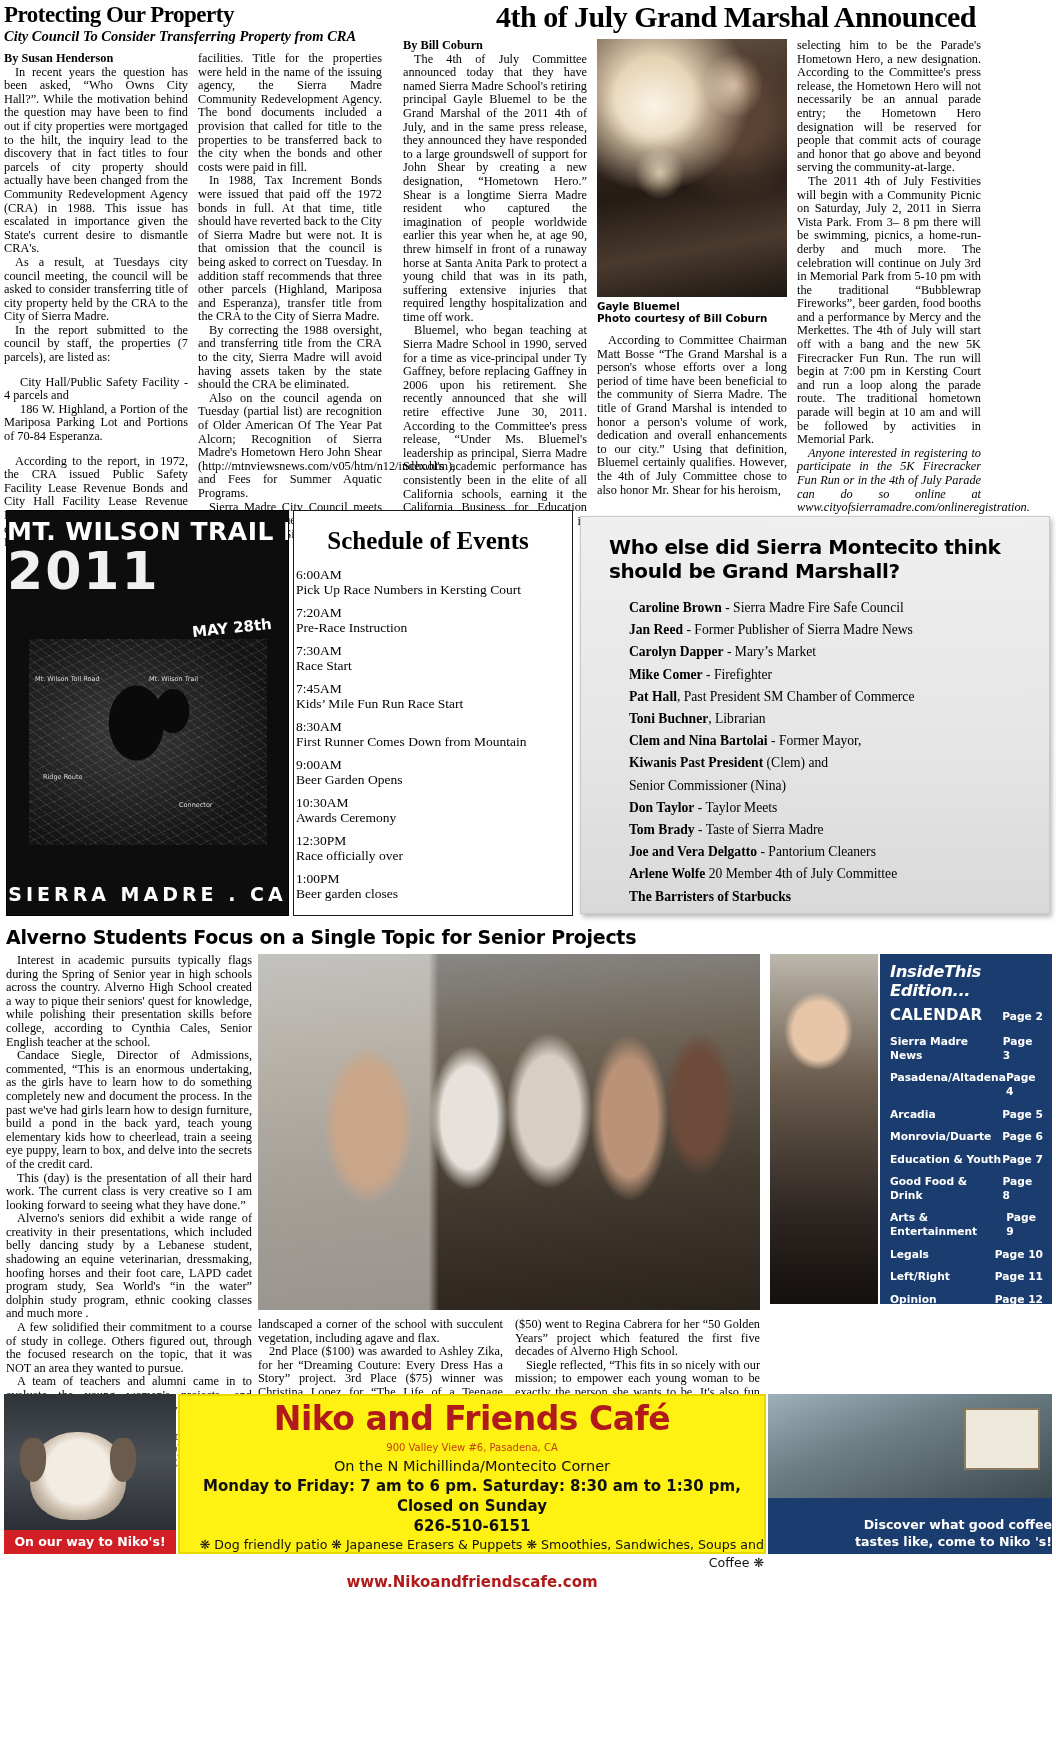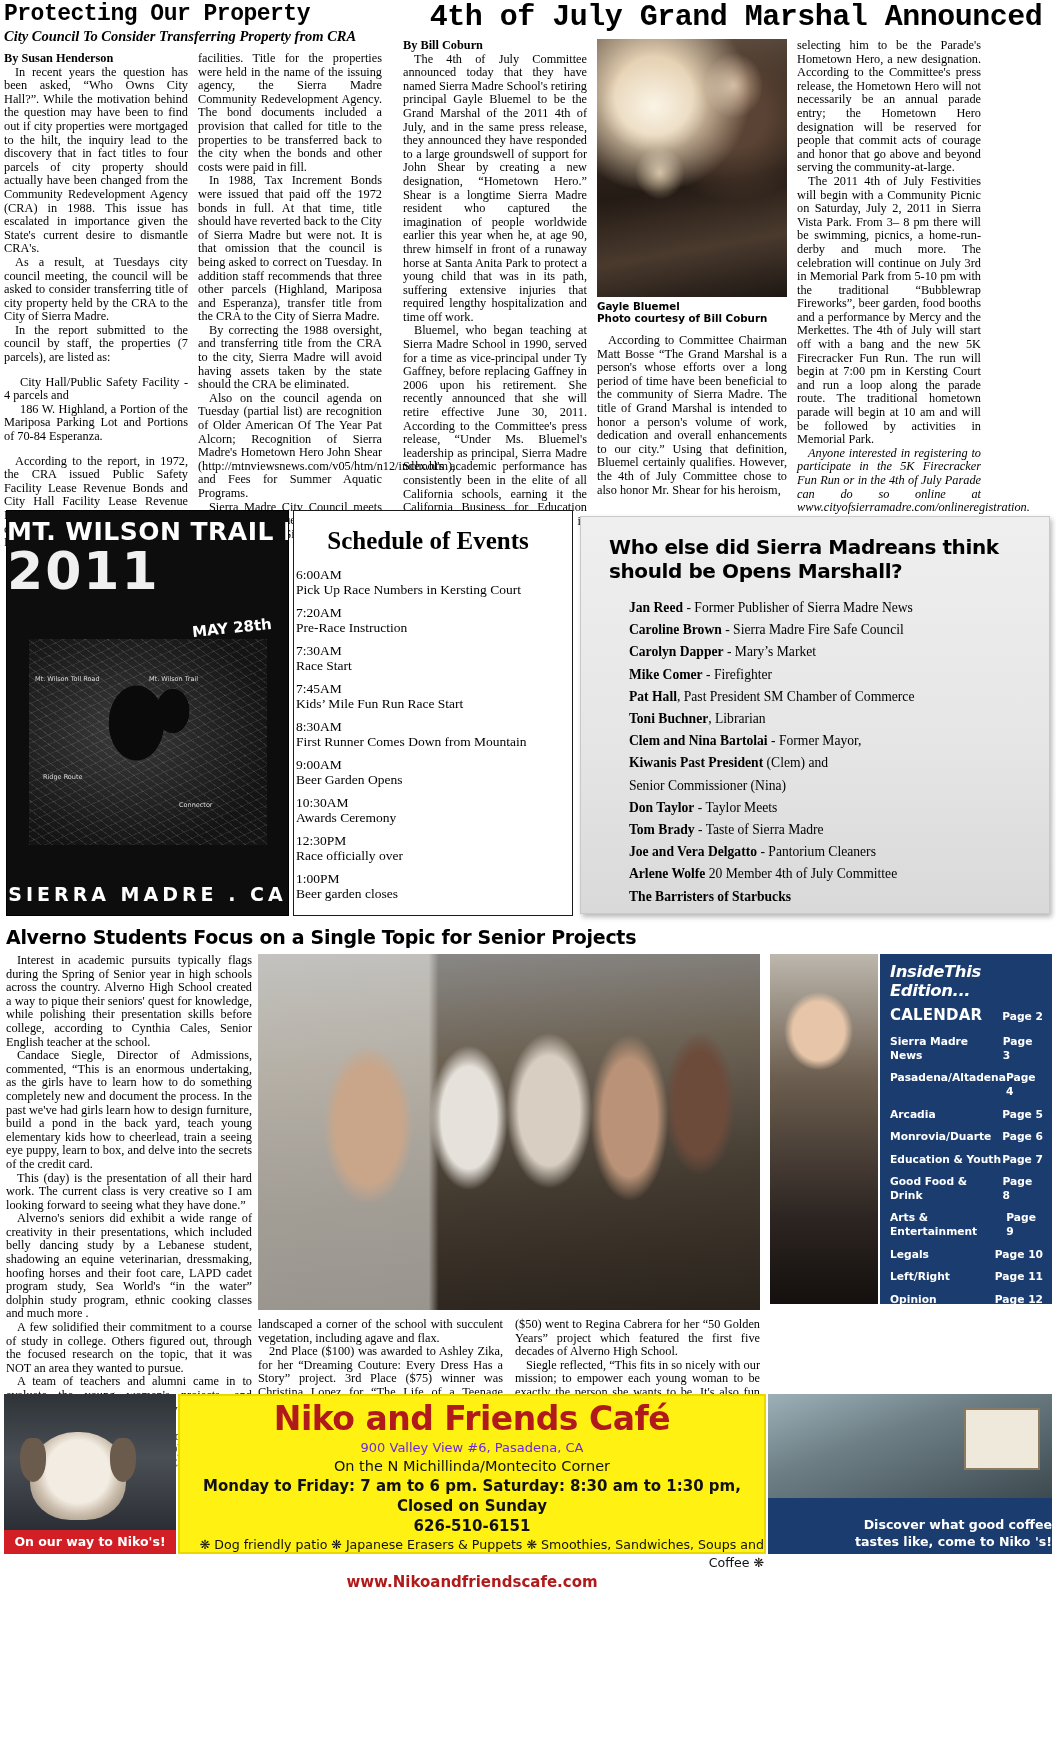--- a/index.html
+++ b/index.html
@@ -22,21 +22,21 @@
     text-align:justify;
     hyphens:auto;
     -webkit-hyphens:auto;
   }
   .body-text p { margin:0; text-indent:11px; }
   .body-text p.noind { text-indent:0; }
   .byline { font-weight:bold; text-indent:0 !important; }
 
   
   .headline-sans {
-    font-family:Liberation Mono, monospace;
+    font-family:Liberation Serif, serif;
     font-weight:bold;
     letter-spacing:-0.5px;
   }
   #art-left { position:absolute; left:4px; top:2px; width:378px; }
   #art-left .h1 { font-size:23px; line-height:25px; }
   #art-left .sub {
     font-family:"Liberation Serif", serif;
     font-style:italic; font-weight:bold;
     font-size:14.5px; line-height:17px; margin-top:1px;
   }
@@ -233,21 +233,21 @@
   }
   #ad-niko {
     position:absolute; left:178px; top:4px; width:588px; height:160px;
     background:#fff212; border:2px solid #e8d800;
     text-align:center; padding-top:4px;
   }
   #ad-niko .n1 {
     font-family:"DejaVu Sans", sans-serif; font-weight:bold; font-size:33px;
     color:#b01a1a; letter-spacing:-0.5px; line-height:38px;
   }
-  #ad-niko .n2 { font-family:"DejaVu Sans", sans-serif; font-size:13px; line-height:19px; color:#6d28d9; }
+  #ad-niko .n2 { font-family:"DejaVu Sans", sans-serif; font-size:10px; line-height:19px; color:#c2410c; }
   #ad-niko .n3 { font-family:"DejaVu Sans", sans-serif; font-size:14.5px; line-height:19px; color:#111; }
   #ad-niko .n5 { font-family:"DejaVu Sans", sans-serif; font-weight:bold; font-size:15px; line-height:20px; color:#111; }
   #ad-niko .n6 { font-family:"DejaVu Sans", sans-serif; font-size:12.6px; line-height:18px; color:#111;text-align:right; }
   #ad-niko .n7 {
     font-family:"DejaVu Sans", sans-serif; font-weight:bold; font-size:15px;
     color:#b01a1a; line-height:20px;
   }
   #ad-coffee {
     position:absolute; left:768px; top:4px; width:284px; height:160px;
     background:#1b3c6e; overflow:hidden;
@@ -376,24 +376,24 @@
         <div class="t">12:30PM</div>
         <div class="d">Race officially over</div>
       </div>
       <div class="row">
         <div class="t">1:00PM</div>
         <div class="d">Beer garden closes</div>
       </div>
     </div>
 
     <div id="pollbox">
-      <h2 class="headline-sans">Who else did Sierra Madreans think should be Opens Marshall?</h2>
+      <h2 class="headline-sans">Who else did Sierra Montecito think should be Grand Marshall?</h2>
       <ul>
+        <li><b>Caroline Brown</b><span> - Sierra Madre Fire Safe Council</span></li>
         <li><b>Jan Reed</b><span> - Former Publisher of Sierra Madre News</span></li>
-        <li><b>Caroline Brown</b><span> - Sierra Madre Fire Safe Council</span></li>
         <li><b>Carolyn Dapper</b><span> - Mary’s Market</span></li>
         <li><b>Mike Comer</b><span> - Firefighter</span></li>
         <li><b>Pat Hall</b><span>, Past President SM Chamber of Commerce</span></li>
         <li><b>Toni Buchner</b><span>, Librarian</span></li>
         <li><b>Clem and Nina Bartolai</b><span> - Former Mayor,</span></li>
         <li><b>Kiwanis Past President</b><span> (Clem)  and</span></li>
         <li><span>Senior      Commissioner (Nina)</span></li>
         <li><b>Don Taylor</b><span> - Taylor Meets</span></li>
         <li><b>Tom Brady</b><span> - Taste of Sierra Madre</span></li>
         <li><b>Joe and Vera Delgatto</b><span> - Pantorium Cleaners</span></li>

